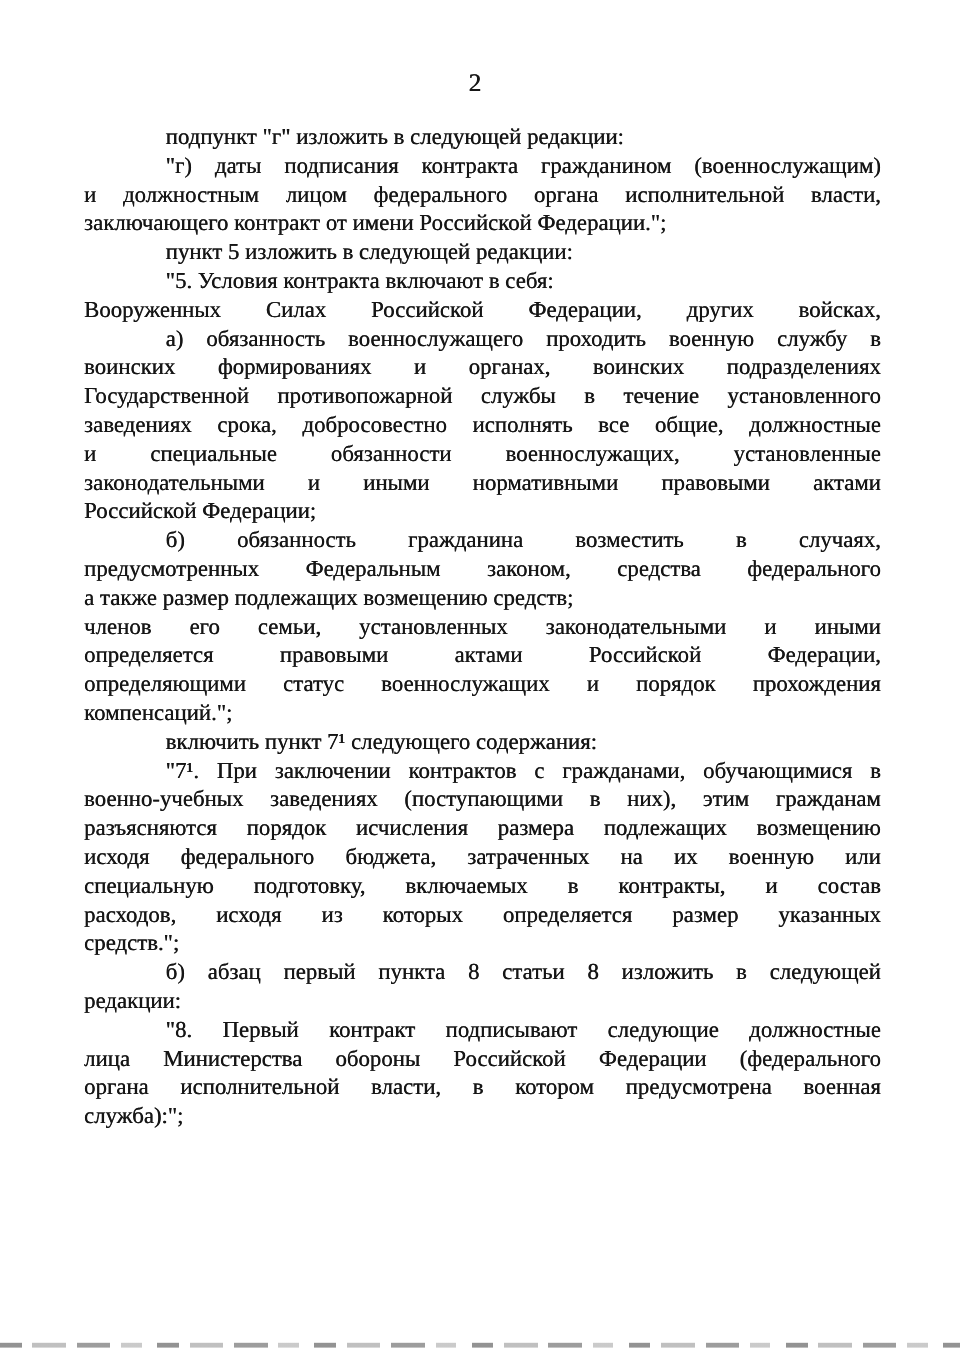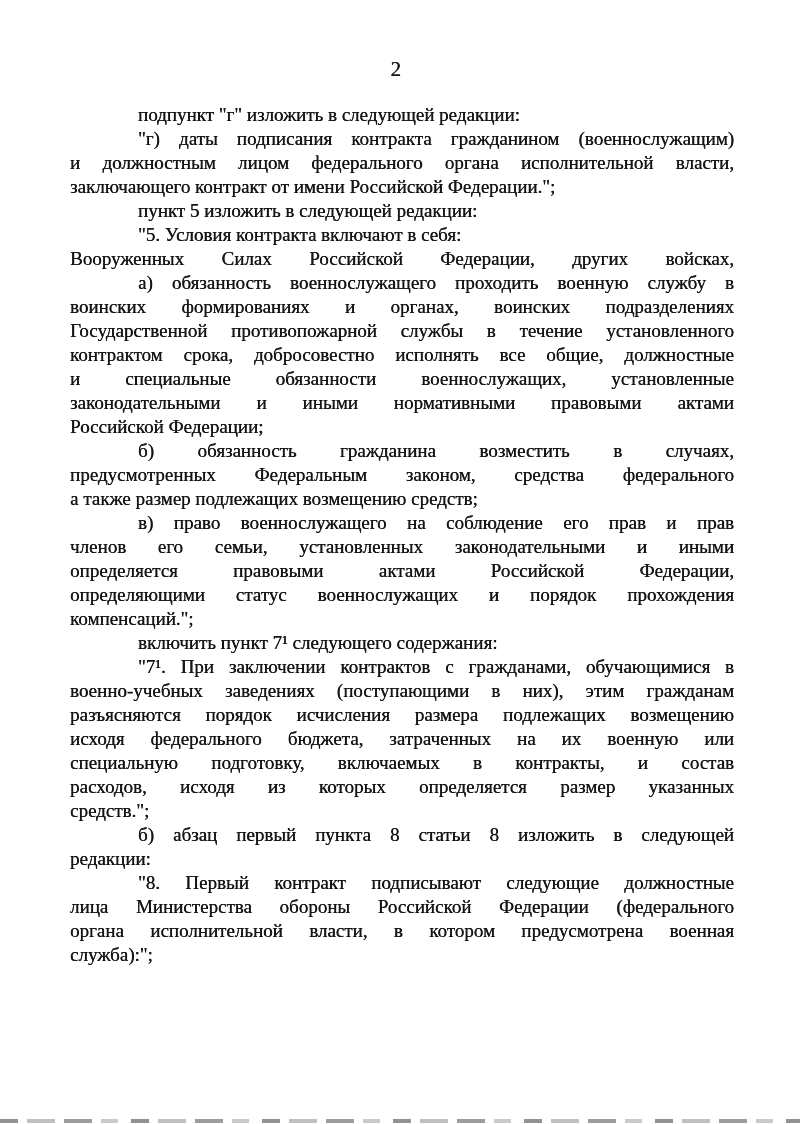--- a/index.html
+++ b/index.html
@@ -90,32 +90,31 @@
       <div class="line first last">пункт 5 изложить в следующей редакции:</div>
     </div>
     <div class="para">
       <div class="line first last">"5. Условия контракта включают в себя:</div>
     </div>
     <div class="para">
       <div class="line">Вооруженных Силах Российской Федерации, других войсках,</div>
       <div class="line first">а) обязанность военнослужащего проходить военную службу в</div>
       <div class="line">воинских формированиях и органах, воинских подразделениях</div>
       <div class="line">Государственной противопожарной службы в течение установленного</div>
-      <div class="line">контрактом срока, добросовестно исполнять все общие, должностные</div>
+      <div class="line">заведениях срока, добросовестно исполнять все общие, должностные</div>
       <div class="line">и специальные обязанности военнослужащих, установленные</div>
       <div class="line">законодательными и иными нормативными правовыми актами</div>
       <div class="line last">Российской Федерации;</div>
     </div>
     <div class="para">
       <div class="line first">б) обязанность гражданина возместить в случаях,</div>
       <div class="line">предусмотренных Федеральным законом, средства федерального</div>
       <div class="line last">а также размер подлежащих возмещению средств;</div>
     </div>
     <div class="para">
-      <div class="line first">в) право военнослужащего на соблюдение его прав и прав</div>
       <div class="line">членов его семьи, установленных законодательными и иными</div>
       <div class="line">определяется правовыми актами Российской Федерации,</div>
       <div class="line">определяющими статус военнослужащих и порядок прохождения</div>
       <div class="line last">компенсаций.";</div>
     </div>
     <div class="para">
       <div class="line first last">включить пункт 7¹ следующего содержания:</div>
     </div>
     <div class="para">
       <div class="line first">"7¹. При заключении контрактов с гражданами, обучающимися в</div>

